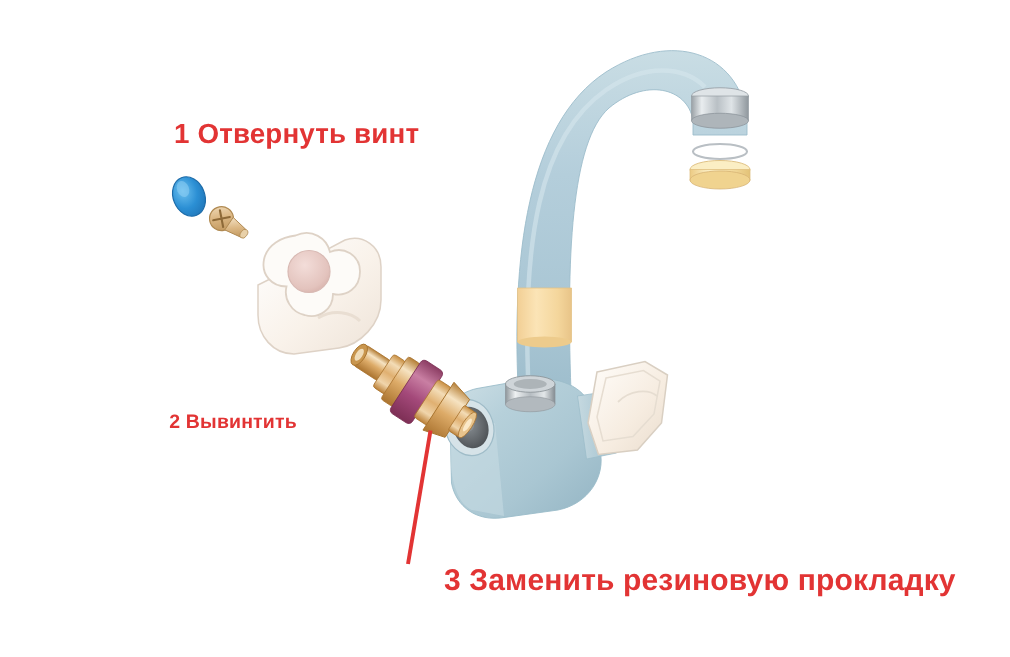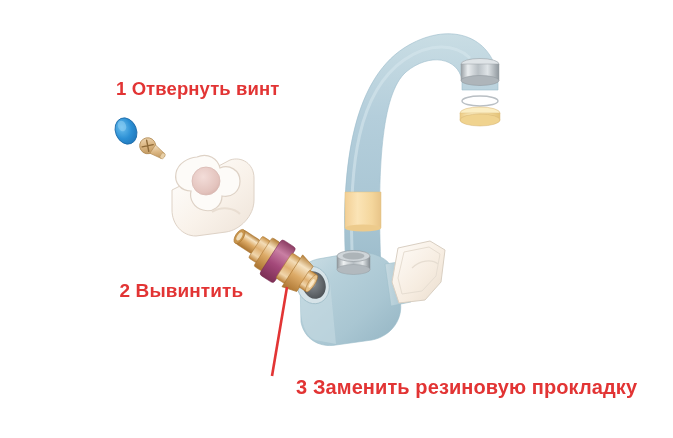--- a/index.html
+++ b/index.html
@@ -34,21 +34,21 @@
     letter-spacing: 0.1px;
   }
   #label-1 {
     left: 116px;
     top: 78px;
     font-size: 18.5px;
   }
   #label-2 {
     left: 98px;
     top: 258px;
-    font-size: 19px;
+    font-size: 13px;
   }
   #label-3 {
     left: 296px;
     top: 376px;
     font-size: 20px;
   }
 </style>
 </head>
 <body>
 

